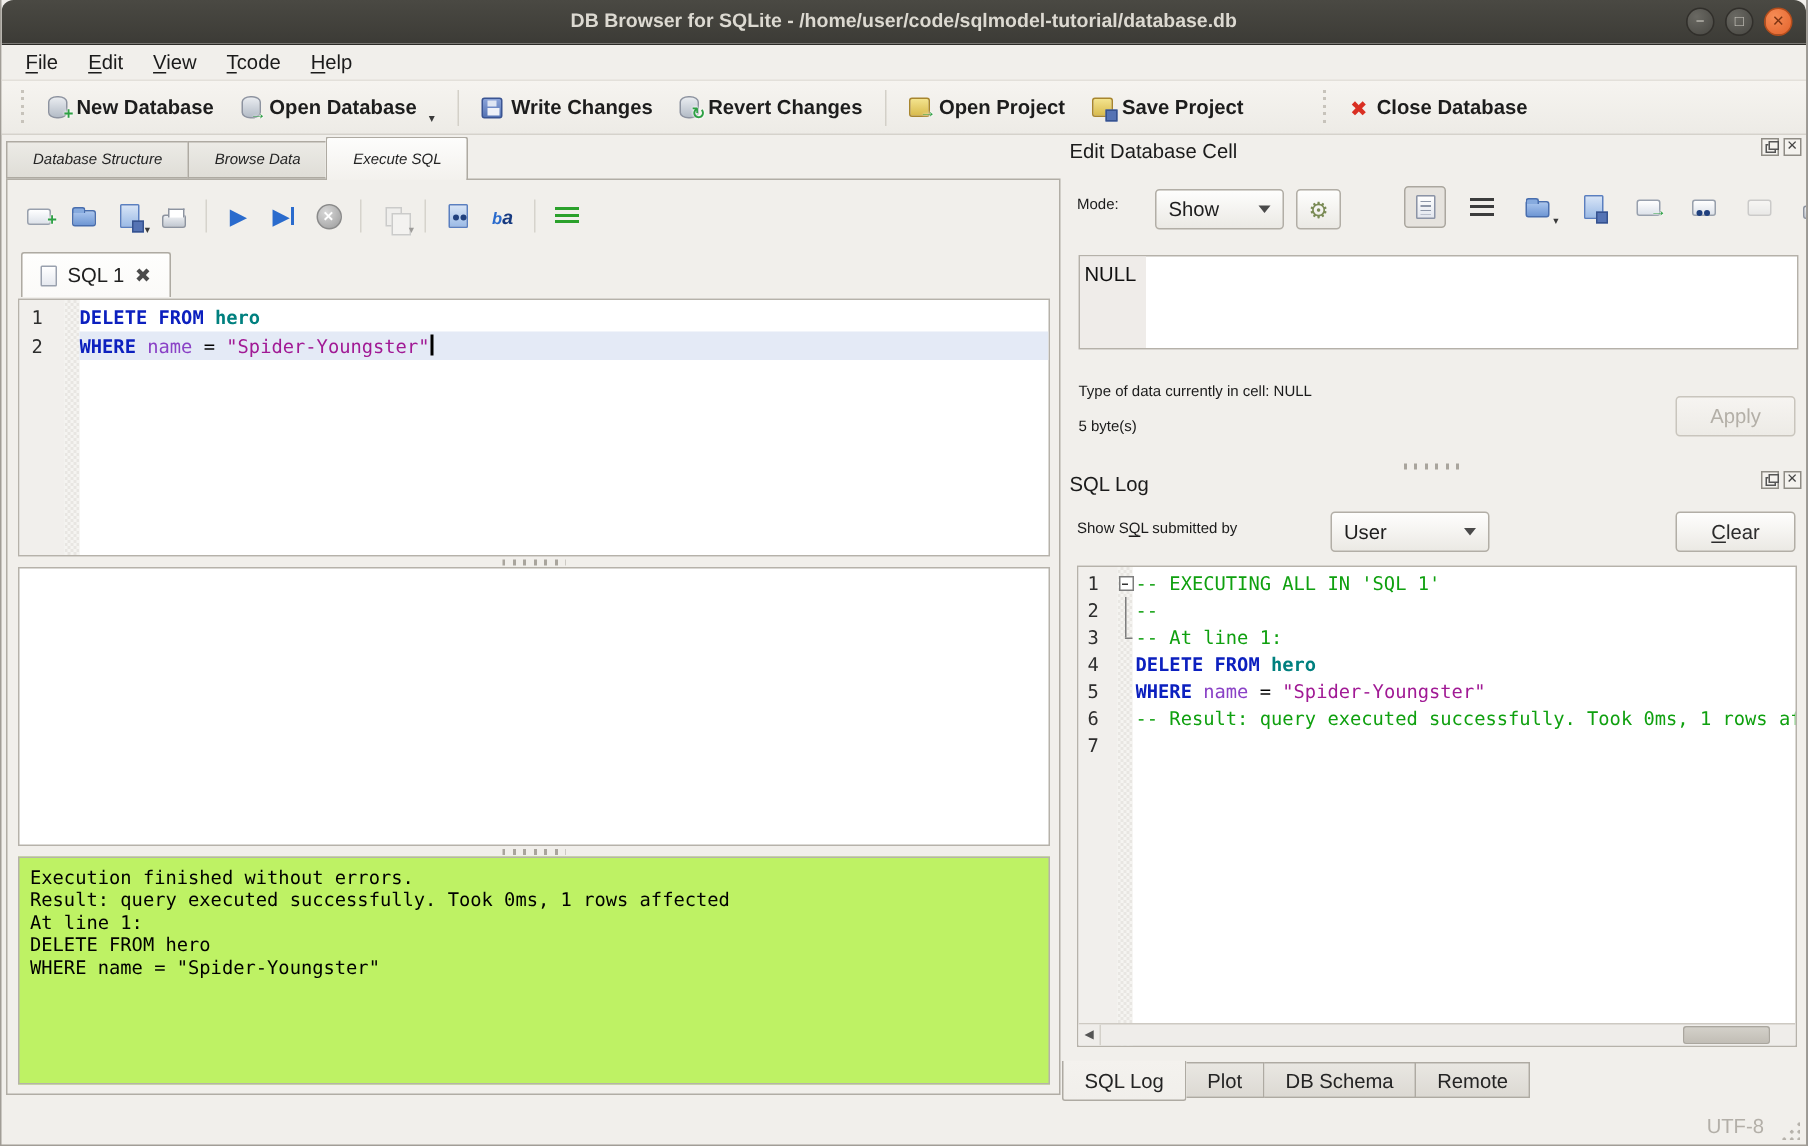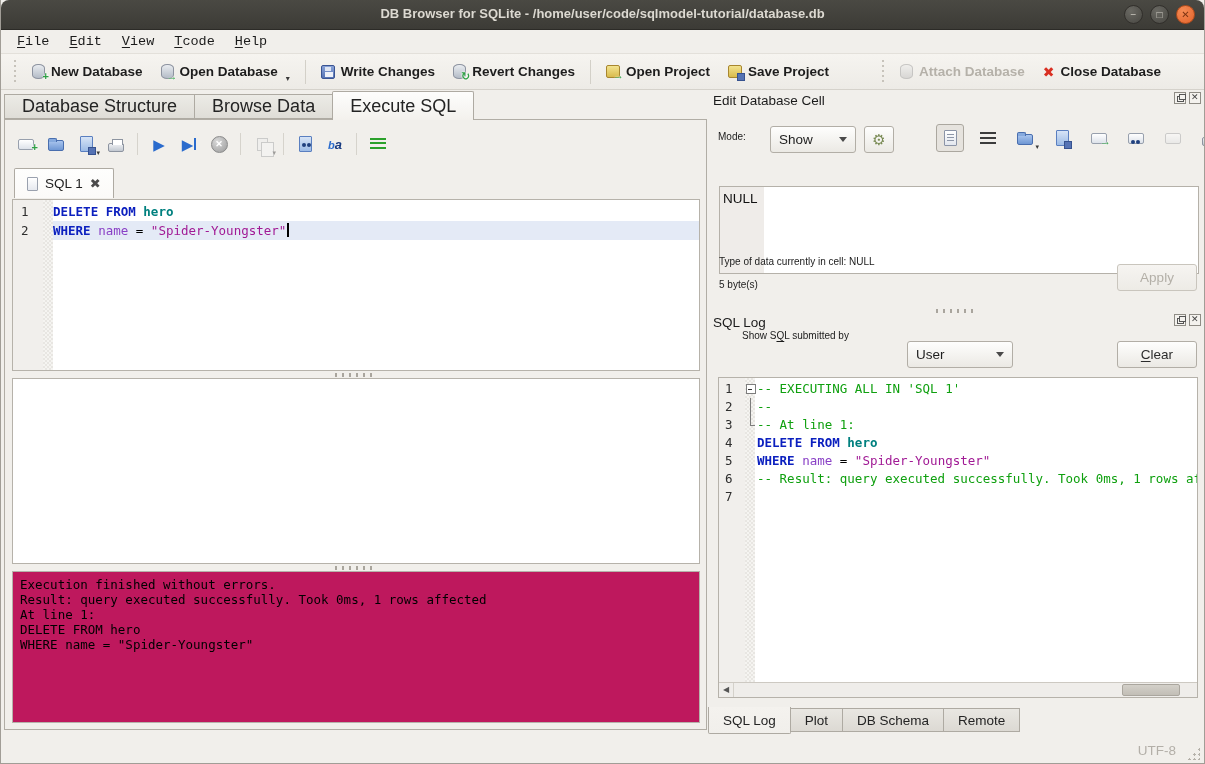--- a/index.html
+++ b/index.html
@@ -18,21 +18,21 @@
   .wbtn { width:19px; height:19px; border-radius:50%;
     background:radial-gradient(circle at 35% 30%, #6a6963, #47464\:1 #474641); 
     background:radial-gradient(circle at 35% 30%, #6a6963, #474641);
     border:1px solid #312f2b; color:#cfccc4; font-size:11px; line-height:17px; text-align:center; }
   .wbtn .wglyph { font-size:10px; }
   .wbtn.close { background:radial-gradient(circle at 35% 30%, #f68c55, #e2622b); border-color:#b44d1c; color:#7c3312; font-weight:bold; }
 
   
   .menubar { position:absolute; left:0; top:30px; width:100%; height:24px; background:#f1efeb;
     display:flex; align-items:center; padding-left:6px; border-bottom:1px solid #e3e0da; }
-  .menu-item { padding:3px 10px; font-size:13.5px; color:#1b1b1b; cursor:default;font-family:Liberation Mono, monospace; }
+  .menu-item { padding:3px 10px; font-size:13.5px; color:#1b1b1b; cursor:default; }
   .u { text-decoration:underline; text-underline-offset:2px; }
 
   
   .toolbar { position:absolute; left:0; top:54px; width:100%; height:36px;
     background:linear-gradient(#f6f4f0,#edebe6); border-bottom:1px solid #d5d2cb;
     display:flex; align-items:center; padding:0 6px; }
   .thandle { width:6px; height:24px; margin:0 5px;
     background:repeating-linear-gradient(to bottom,#c7c3bb 0 2px,transparent 2px 5px);
     background-size:2px 100%; background-repeat:no-repeat; background-position:2px 0; }
   .tbtn { display:inline-flex; align-items:center; gap:6px; height:28px; padding:0 9px;
@@ -49,22 +49,22 @@
     color:#2ea044; text-shadow:0 0 2px #fff,0 0 2px #fff; }
   .i-floppy { width:14px; height:14px; background:linear-gradient(#8aa3d8,#5573b4); border:1px solid #3a549231; border:1px solid #3a5492; border-radius:2px; }
   .i-floppy::before { content:''; position:absolute; left:3px; top:1px; width:6px; height:4px; background:#dfe6f3; }
   .i-floppy::after { content:''; position:absolute; left:3px; bottom:1px; width:8px; height:5px; background:#eef1f8; }
   .i-box { width:14px; height:13px; background:linear-gradient(#f3e38e,#d9bb4d); border:1px solid #a8862e; border-radius:2px; }
   .minidisk { position:absolute; right:-4px; bottom:-4px; width:8px; height:8px; background:#5573b4; border:1px solid #36528f; }
   .i-x { color:#d92f22; font-size:14px; font-weight:bold; line-height:14px; }
 
   
   .main-tabs { position:absolute; left:3px; top:92px; display:flex; align-items:flex-end; height:27px; z-index:3; }
-  .mtab { height:25px; padding:0 17px; display:flex; align-items:center; font-size:18px; color:#242424;
-    background:linear-gradient(#ecebe6,#dfddd7); border:1px solid #aeaaa2; border-right:none; }
+  .mtab { height:25px; padding:0 17px; display:flex; align-items:center; font-size:10px; color:#242424;
+    background:linear-gradient(#ecebe6,#dfddd7); border:1px solid #aeaaa2; border-right:none;font-style:italic; }
   .mtab:last-child { border-right:1px solid #aeaaa2; }
   .mtab.active { height:29px; background:linear-gradient(#fdfdfc,#f3f1ed); border:1px solid #aeaaa2;
     border-bottom:none; margin-bottom:-1px; border-radius:2px 2px 0 0; }
 
   .left-frame { position:absolute; left:3px; top:119px; width:703px; height:611px;
     border:1px solid #b1ada5; background:#f1efeb; }
 
   
   .ed-toolbar { position:absolute; left:8px; top:9px; display:flex; align-items:center; gap:4px; height:30px; }
   .ibtn { position:relative; width:26px; height:26px; background:transparent; border:none; display:inline-flex;
@@ -133,21 +133,21 @@
   .tk-id { color:var(--ident); }
   .tk-str { color:var(--str); }
   .tk-cm { color:var(--cm); }
   .tk-pl { color:#000; }
   .caret-bar { display:inline-block; width:2px; height:14px; background:#000; vertical-align:-2px; margin-left:1px; }
 
   .splitdots { position:absolute; width:42px; height:4px;
     background:repeating-linear-gradient(to right,#a9a59d 0 2px,transparent 2px 7px); }
 
   .results-pane { position:absolute; left:7px; top:258px; width:688px; height:186px; background:#fff; border:1px solid #b6b2aa; }
-  .message-pane { position:absolute; left:7px; top:451px; width:688px; height:152px; background:#be185d; border:1px solid #b6b2aa;
+  .message-pane { position:absolute; left:7px; top:451px; width:688px; height:152px; background:#bef264; border:1px solid #b6b2aa;
     font-family:"DejaVu Sans Mono",monospace; font-size:12.5px; line-height:15px; padding:5px 7px; color:#000; }
   .msg-line { white-space:pre; }
 
   
   .right { position:absolute; left:707px; top:90px; width:498px; height:644px; }
   .dock-header { position:absolute; left:5px; right:3px; height:20px; display:flex; align-items:center; }
   .dock-title { font-size:13.5px; color:#1b1b1b; }
   .dock-btns { position:absolute; right:2px; top:2px; display:flex; gap:3px; }
   .dbtn { position:relative; width:12px; height:12px; border:1px solid #8f8c85; background:#f4f2ee; }
   .dbtn.float::before { content:''; position:absolute; left:2px; top:3px; width:5px; height:4px; border:1px solid #555; }
@@ -156,21 +156,21 @@
 
   .pushbtn { display:inline-flex; align-items:center; justify-content:center; height:27px;
     background:linear-gradient(#fefefd,#ebe9e4); border:1px solid #b2aea6; border-radius:3px;
     font-family:inherit; font-size:13.5px; color:#2c2c2c; }
   .pushbtn.dis { color:#b3afa7; border-color:#c9c5bd; background:linear-gradient(#f6f4f1,#edebe6); }
   .selectbox { display:inline-flex; align-items:center; justify-content:space-between; padding:0 8px; height:27px;
     background:linear-gradient(#fefefd,#ebe9e4); border:1px solid #b2aea6; border-radius:3px; font-size:13.5px; color:#1e1e1e; }
   .sel-caret { width:0; height:0; border-left:4px solid transparent; border-right:4px solid transparent; border-top:5px solid #4a4a4a; margin-left:8px; }
 
   .label { font-size:10px; color:#1b1b1b; }
-  .cell-edit { position:absolute; left:11px; top:96px; width:480px; height:88px; background:#fff; border:1px solid #b5b1a9; }
+  .cell-edit { position:absolute; left:11px; top:80px; width:480px; height:63px; background:#fff; border:1px solid #b5b1a9; }
   .cell-edit .gutter { position:absolute; left:0; top:0; bottom:0; width:44px; background:#efece9; }
   .cell-edit .nulltext { position:absolute; left:3px; top:4px; font-size:13.5px; color:#111; z-index:1; }
   .gearbtn { width:30px; height:27px; }
   .gear-glyph { font-size:15px; color:#7a8b55; }
   .pressedbox { width:28px; height:28px; background:#e6e3de; border:1px solid #aba79f; border-radius:3px;
     display:inline-flex; align-items:center; justify-content:center; }
 
   
   .hscroll { position:absolute; left:0; right:0; bottom:0; height:15px; background:#efedea; border-top:1px solid #cdc9c2;
     display:flex; align-items:center; z-index:2; }
@@ -250,24 +250,20 @@
         </span>
       <span>Open Project</span>
     </button>
     <button class="tbtn">
       <span class="ic i-box">
           <span class="minidisk"></span>
         </span>
       <span>Save Project</span>
     </button>
     <span class="thandle" style="margin-left:42px;"></span>
-    <button class="tbtn disabled">
-      <span class="ic i-db"></span>
-      <span>Attach Database</span>
-    </button>
     <button class="tbtn">
       <span class="ic i-x">✖</span>
       <span>Close Database</span>
     </button>
   </div>
 
   <div class="main-tabs">
     <div class="mtab">
         <span>Database Structure</span>
       </div>
@@ -431,22 +427,22 @@
     <div class="splitdots" style="left:228px; top:219px;"></div>
 
     <div class="dock-header" style="top:222px;">
       <span class="dock-title">SQL Log</span>
       <span class="dock-btns">
         <span class="dbtn float"></span>
         <span class="dbtn xbtn"></span>
       </span>
     </div>
 
-    <span class="label" style="position:absolute; left:10px; top:240px;margin-left:24px;"><span>Show S</span><span class="u">Q</span><span>L submitted by</span></span>
-    <div class="selectbox" style="position:absolute; left:179px; top:251px; width:106px;margin-left:20px;">
+    <span class="label" style="position:absolute; left:10px; top:257px;"><span>Show S</span><span class="u">Q</span><span>L submitted by</span></span>
+    <div class="selectbox" style="position:absolute; left:179px; top:251px; width:106px;">
       <span>User</span>
       <span class="sel-caret"></span>
     </div>
     <button class="pushbtn" style="position:absolute; left:409px; top:251px; width:80px;">
       <span><span class="u">C</span><span>lear</span></span>
     </button>
 
     <div class="code-box" id="log-box">
       <div class="code-lines" id="log-lines">
           <div class="code-row">

